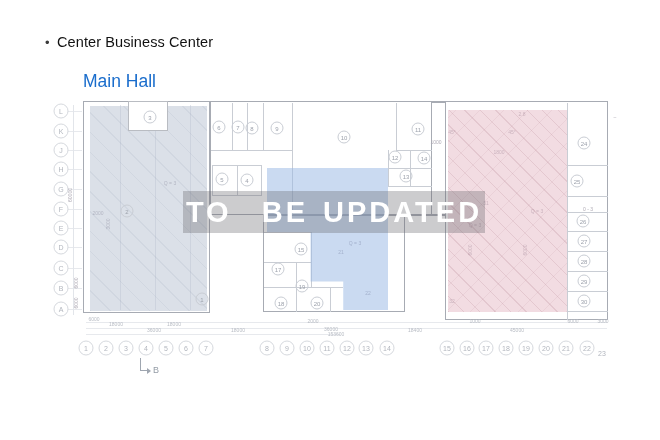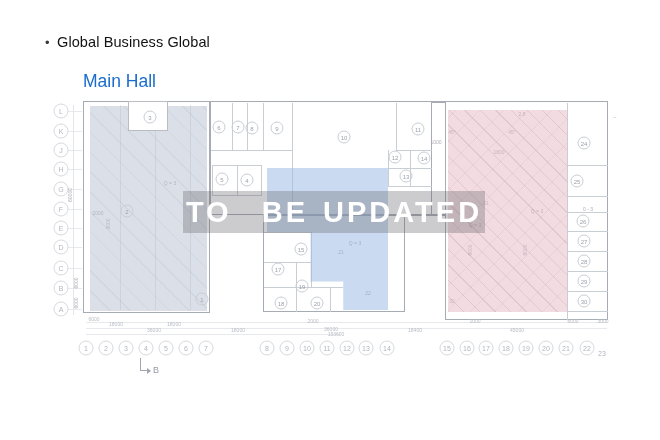--- a/index.html
+++ b/index.html
@@ -38,21 +38,21 @@
   
   #wm{position:absolute;left:183px;top:191px;width:302px;height:42px;display:flex;align-items:center;
       justify-content:center;background:var(--wmbg,rgba(99,101,106,.33));z-index:10}
   #wm span{color:var(--wmfg,#fff);font-weight:bold;font-size:29px;letter-spacing:3px;word-spacing:4px;
            white-space:pre;line-height:1}
 </style>
 </head>
 <body>
 
 <span class="bullet">•</span>
-<span class="title">Global Business Global</span>
+<span class="title">Center Business Center</span>
 <span class="hall">Main Hall</span>
 
 <div id="plan-layer">
 
   <div class="block" style="left:83px;top:101px;width:127px;height:212px"></div>
   <div class="block" style="left:210px;top:101px;width:222px;height:114px"></div>
   <div class="block" style="left:263px;top:215px;width:142px;height:97px"></div>
   <div class="block" style="left:445px;top:101px;width:163px;height:219px"></div>
   <div class="w wall" style="left:432px;top:101px;width:13px;height:2px"></div>
   <div class="w wall" style="left:405px;top:214px;width:40px;height:1.5px"></div>

